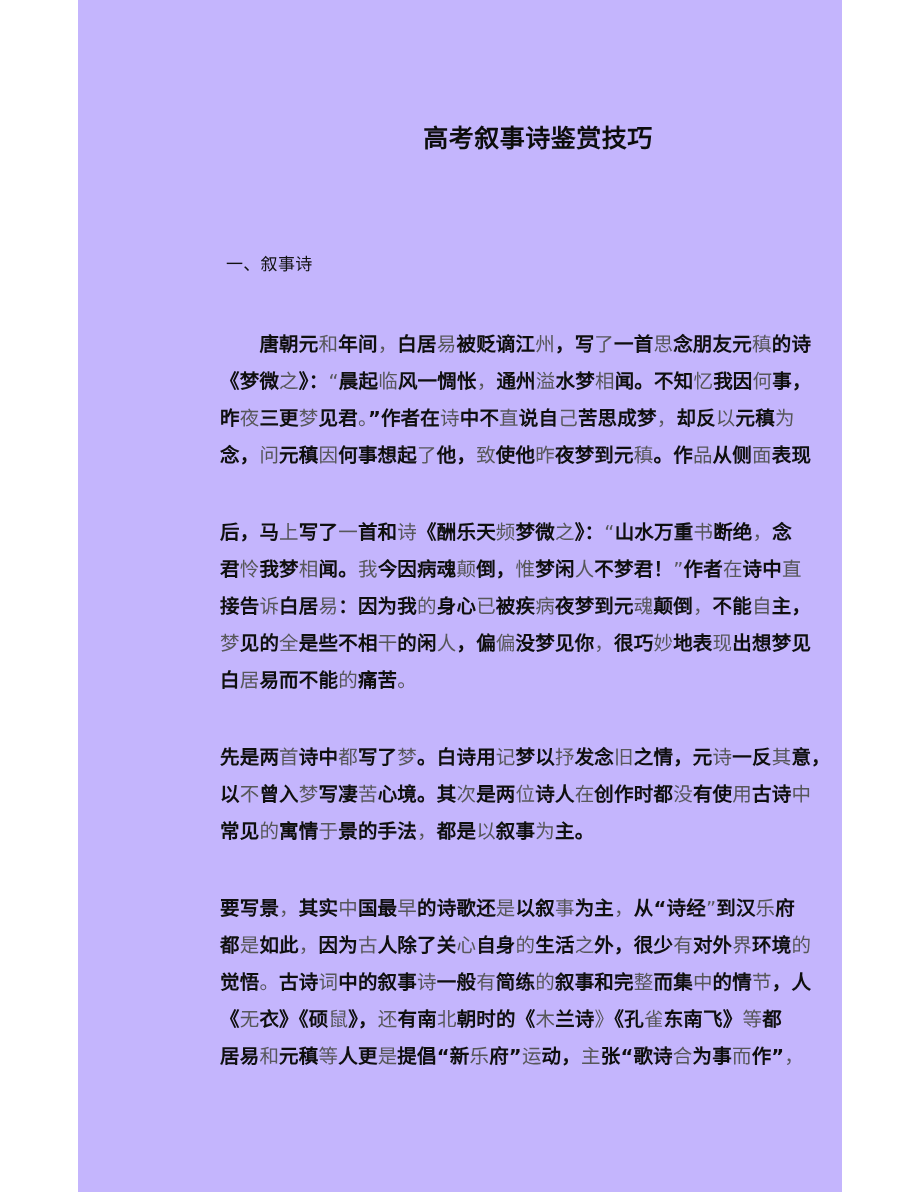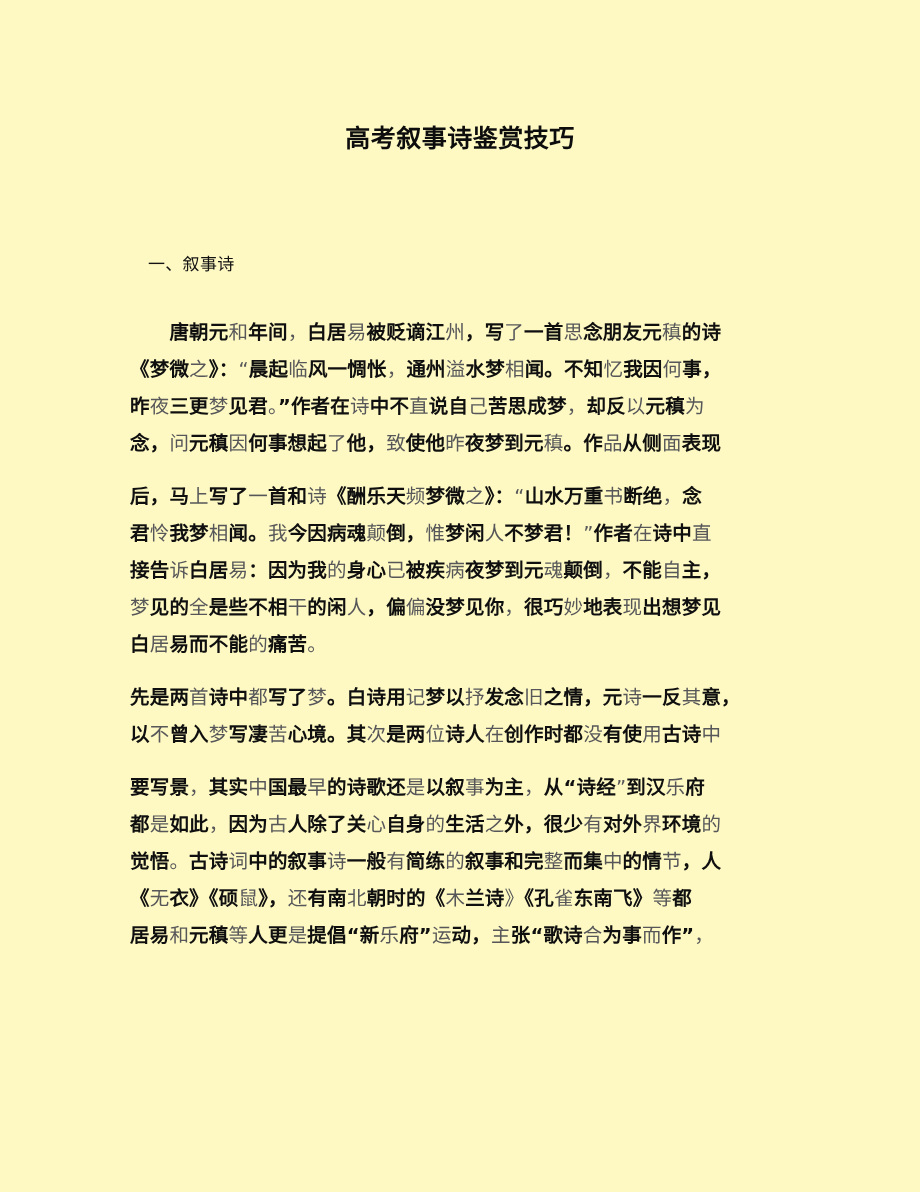--- a/index.html
+++ b/index.html
@@ -6,23 +6,23 @@
   html, body {
     margin: 0;
     padding: 0;
     background: #ffffff;
   }
   body {
     font-family: "DejaVu Sans", "Liberation Sans", sans-serif;
   }
   .page {
     position: relative;
-    width: 920px;
+    width: 764px;
     height: 1192px;
-    background: #fef9c3;
+    background: #c4b5fd;
     overflow: hidden;
     margin: 0 auto;
   }
   .doc-title {
     position: absolute;
     top: 122px;
     left: 0;
     width: 920px;
     text-align: center;
     font-size: 25px;
@@ -39,21 +39,21 @@
   }
   .section-heading {
     font-size: 17px;
     font-weight: normal;
     color: #121212;
     line-height: 24px;
     margin: 0 0 0 18px;
     letter-spacing: 0.3px;
   }
   .para {
-    margin: 0;
+    margin: 12px;
     padding: 0;
     font-size: 19.5px;
     color: #0f0f0f;
     line-height: 37px;
     letter-spacing: 0.2px;
     text-align: justify;
     text-justify: inter-ideograph;
     font-weight: bold;
   }
   .para .ln {
@@ -91,20 +91,21 @@
         <span class="ln"><span>君</span><span class="lt">怜</span><span>我梦</span><span class="lt">相</span><span>闻。</span><span class="lt">我</span><span>今因病魂</span><span class="lt">颠</span><span>倒，</span><span class="lt">惟</span><span>梦闲</span><span class="lt">人</span><span>不梦君！</span><span class="lt">”</span><span>作者</span><span class="lt">在</span><span>诗中</span><span class="lt">直</span></span>
         <span class="ln"><span>接告</span><span class="lt">诉</span><span>白居</span><span class="lt">易</span><span>：因为我</span><span class="lt">的</span><span>身心</span><span class="lt">已</span><span>被疾</span><span class="lt">病</span><span>夜梦到元</span><span class="lt">魂</span><span>颠倒</span><span class="lt">，</span><span>不能</span><span class="lt">自</span><span>主，</span></span>
         <span class="ln"><span class="lt">梦</span><span>见的</span><span class="lt">全</span><span>是些不相</span><span class="lt">干</span><span>的闲</span><span class="lt">人</span><span>，偏</span><span class="lt">偏</span><span>没梦见你</span><span class="lt">，</span><span>很巧</span><span class="lt">妙</span><span>地表</span><span class="lt">现</span><span>出想梦见</span></span>
         <span class="ln"><span>白</span><span class="lt">居</span><span>易而不能</span><span class="lt">的</span><span>痛苦</span><span class="lt">。</span></span>
       </div>
     <div class="para-gap"></div>
 
     <div class="para">
         <span class="ln"><span>先是两</span><span class="lt">首</span><span>诗中</span><span class="lt">都</span><span>写了</span><span class="lt">梦</span><span>。白诗用</span><span class="lt">记</span><span>梦以</span><span class="lt">抒</span><span>发念</span><span class="lt">旧</span><span>之情，元</span><span class="lt">诗</span><span>一反</span><span class="lt">其</span><span>意，</span></span>
         <span class="ln"><span>以</span><span class="lt">不</span><span>曾入</span><span class="lt">梦</span><span>写凄</span><span class="lt">苦</span><span>心境。其</span><span class="lt">次</span><span>是两</span><span class="lt">位</span><span>诗人</span><span class="lt">在</span><span>创作时都</span><span class="lt">没</span><span>有使</span><span class="lt">用</span><span>古诗</span><span class="lt">中</span></span>
+        <span class="ln"><span>常见</span><span class="lt">的</span><span>寓情</span><span class="lt">于</span><span>景的手法</span><span class="lt">，</span><span>都是</span><span class="lt">以</span><span>叙事</span><span class="lt">为</span><span>主。</span></span>
       </div>
     <div class="para-gap"></div>
 
     <div class="para">
         <span class="ln"><span>要写景</span><span class="lt">，</span><span>其实</span><span class="lt">中</span><span>国最</span><span class="lt">早</span><span>的诗歌还</span><span class="lt">是</span><span>以叙</span><span class="lt">事</span><span>为主</span><span class="lt">，</span><span>从“诗经</span><span class="lt">”</span><span>到汉</span><span class="lt">乐</span><span>府</span></span>
         <span class="ln"><span>都</span><span class="lt">是</span><span>如此</span><span class="lt">，</span><span>因为</span><span class="lt">古</span><span>人除了关</span><span class="lt">心</span><span>自身</span><span class="lt">的</span><span>生活</span><span class="lt">之</span><span>外，很少</span><span class="lt">有</span><span>对外</span><span class="lt">界</span><span>环境</span><span class="lt">的</span></span>
         <span class="ln"><span>觉悟</span><span class="lt">。</span><span>古诗</span><span class="lt">词</span><span>中的叙事</span><span class="lt">诗</span><span>一般</span><span class="lt">有</span><span>简练</span><span class="lt">的</span><span>叙事和完</span><span class="lt">整</span><span>而集</span><span class="lt">中</span><span>的情</span><span class="lt">节</span><span>，人</span></span>
         <span class="ln"><span>《</span><span class="lt">无</span><span>衣》《硕</span><span class="lt">鼠</span><span>》，</span><span class="lt">还</span><span>有南</span><span class="lt">北</span><span>朝时的《</span><span class="lt">木</span><span>兰诗</span><span class="lt">》</span><span>《孔</span><span class="lt">雀</span><span>东南飞》</span><span class="lt">等</span><span>都</span></span>
         <span class="ln"><span>居易</span><span class="lt">和</span><span>元稹</span><span class="lt">等</span><span>人更</span><span class="lt">是</span><span>提倡“新</span><span class="lt">乐</span><span>府”</span><span class="lt">运</span><span>动，</span><span class="lt">主</span><span>张“歌诗</span><span class="lt">合</span><span>为事</span><span class="lt">而</span><span>作”</span><span class="lt">，</span></span>
       </div>

